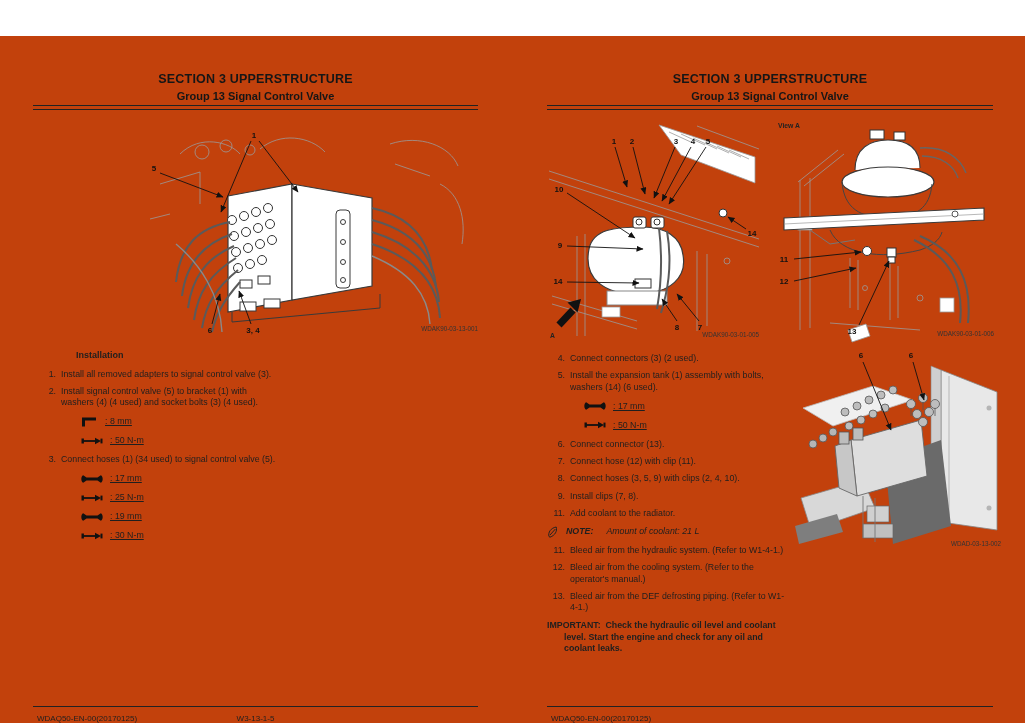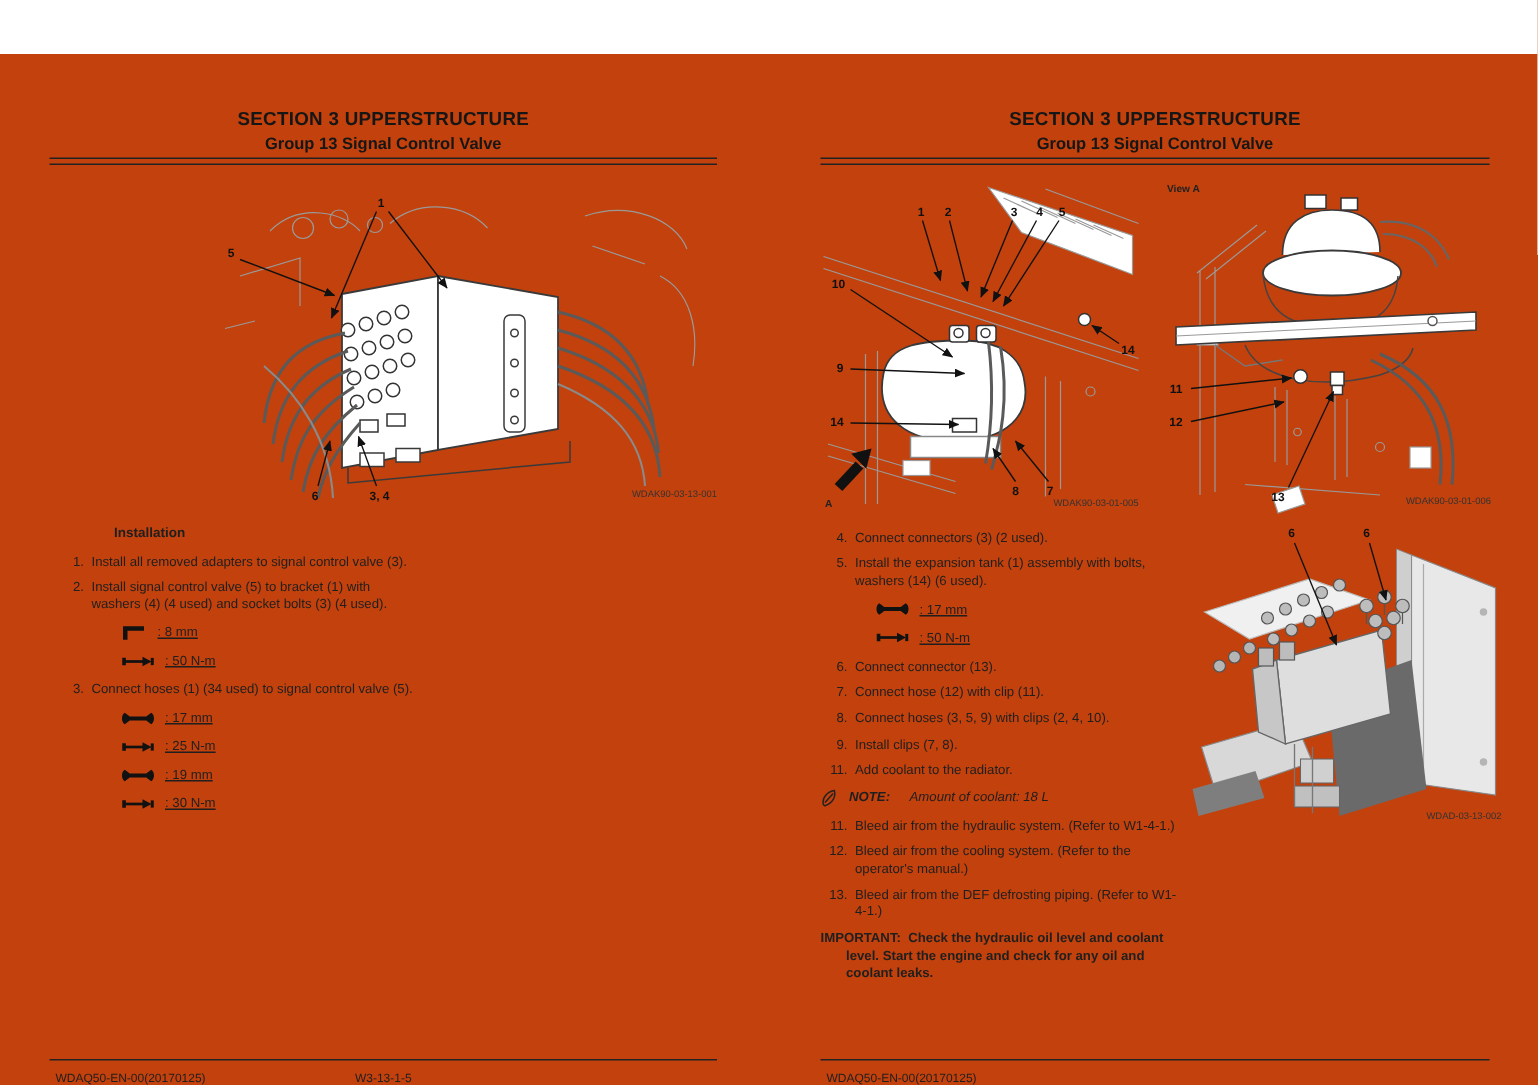--- a/index.html
+++ b/index.html
@@ -416,21 +416,21 @@
     <div class="step">
       <span class="num">11.</span>
       <span class="txt">Add coolant to the radiator.</span>
     </div>
     <div class="note-line">
       <svg width="12" height="12" viewBox="0 0 12 12">
           <path d="M2,10.5 C0.8,6.5 3.8,2 9.2,1 C10.4,5 8.2,9.3 3,11.2 Z" fill="none" stroke="#222" stroke-width="1"></path>
           <line x1="3" y1="9" x2="8.4" y2="3" stroke="#222" stroke-width="1"></line>
         </svg>
       <span class="note-label">NOTE:</span>
-      <span class="note-text">Amount of coolant: 18 L</span>
+      <span class="note-text">Amount of coolant: 21 L</span>
     </div>
     <div class="step">
       <span class="num">11.</span>
       <span class="txt">Bleed air from the hydraulic system. (Refer to W1-4-1.)</span>
     </div>
     <div class="step">
       <span class="num">12.</span>
       <span class="txt">Bleed air from the cooling system. (Refer to the operator's manual.)</span>
     </div>
     <div class="step">

